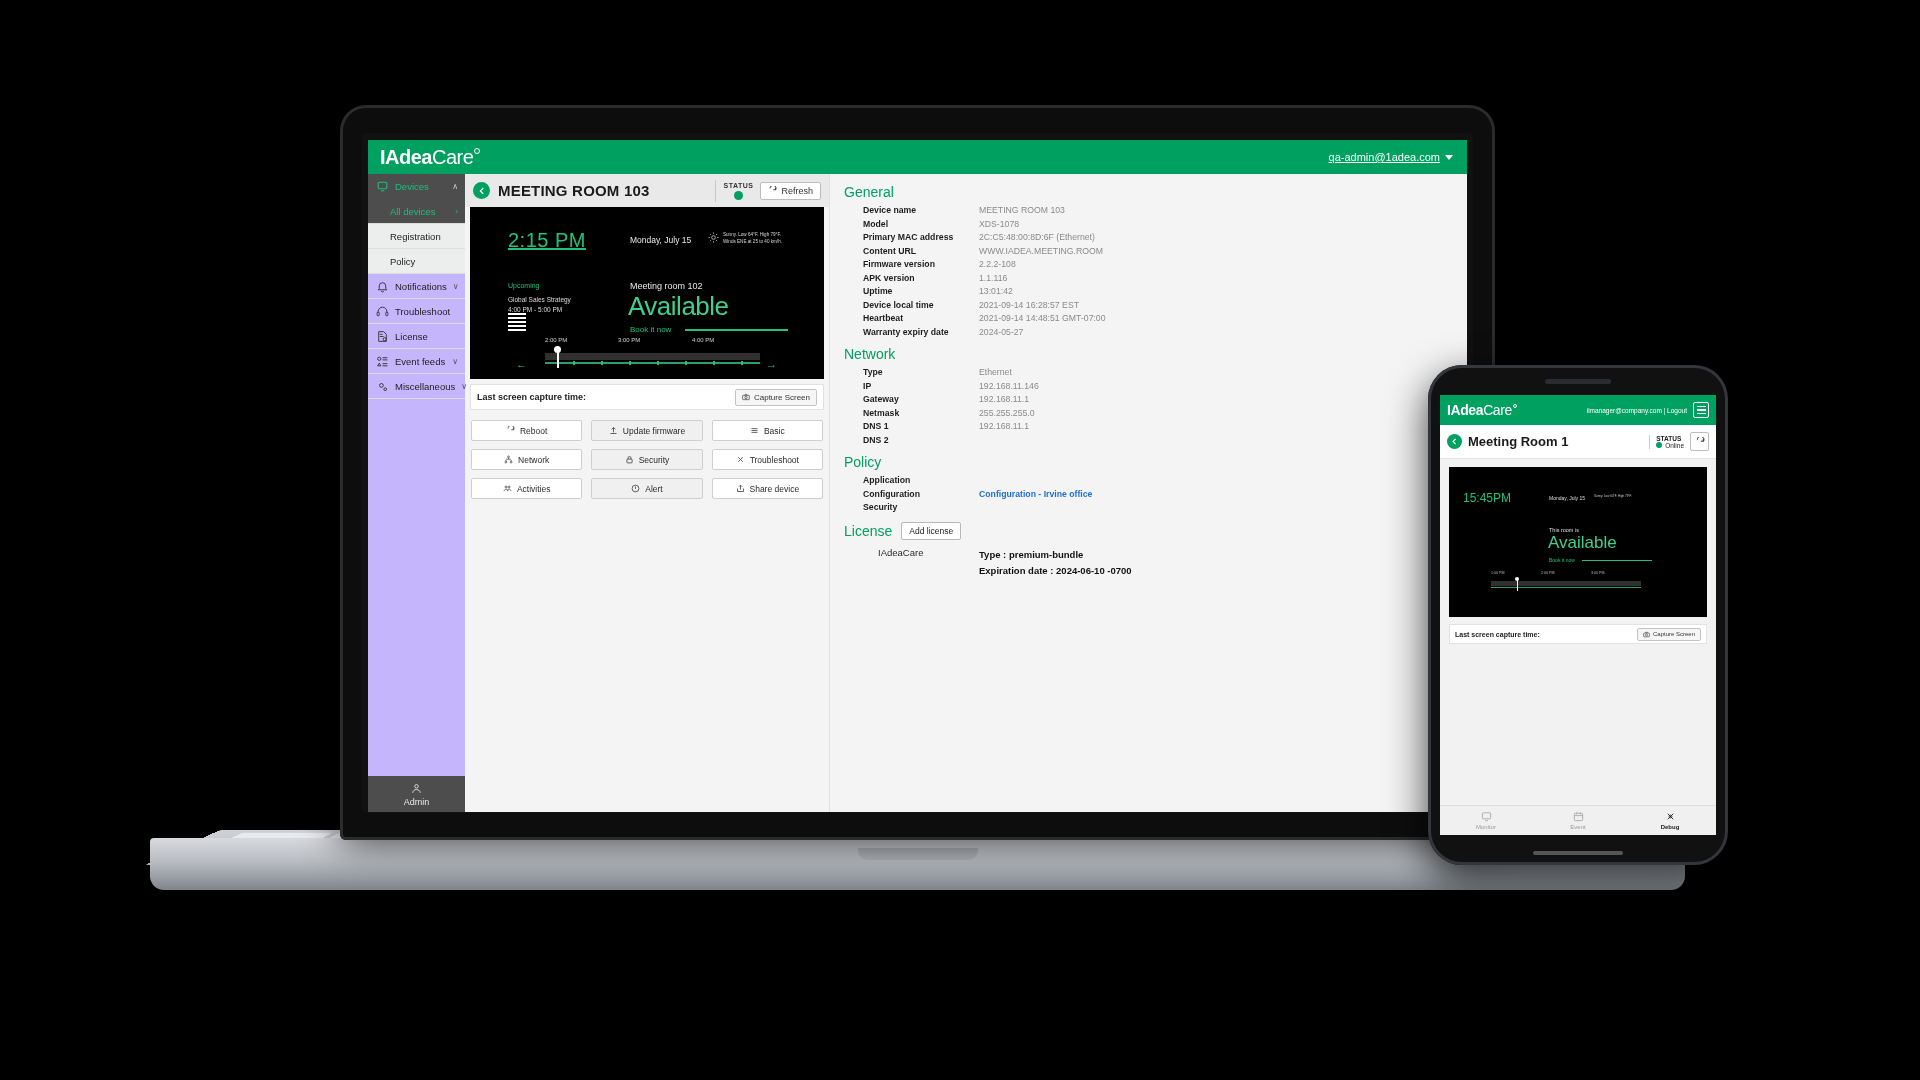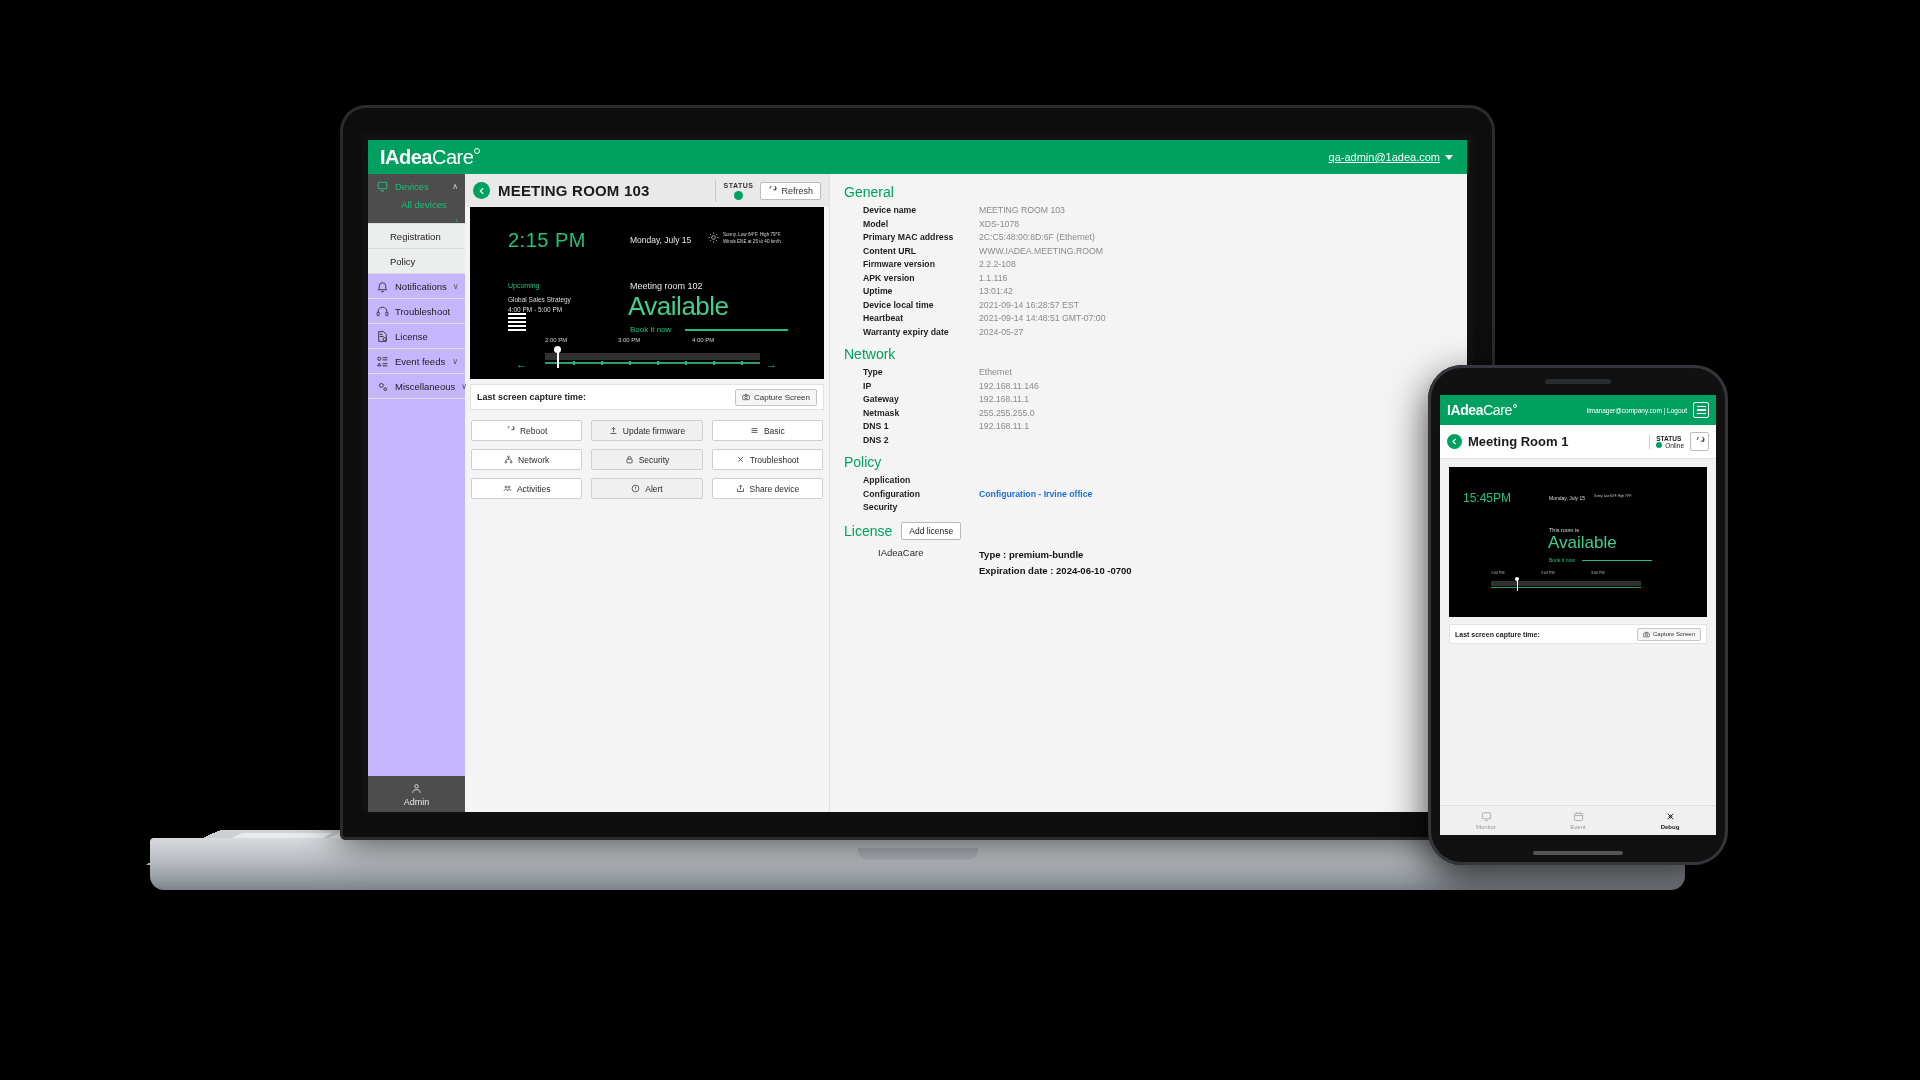--- a/index.html
+++ b/index.html
@@ -69,21 +69,21 @@
 
   
   .sidebar{ width:97px; background:#c4b5fd; flex-shrink:0; position:relative; }
   .sb-item{
     display:flex; align-items:center; gap:6px;
     height:25px; padding:0 7px; font-size:9.5px; color:#222;
     border-bottom:1px solid #dcdddd; cursor:pointer; position:relative;
   }
   .sb-item.dark{ background:#4d4d4d; color:#19c07a; border-bottom:none; }
   .sb-item.sub{ padding-left:22px; background:#eceded; }
-  .sb-item.sub.active{ background:#4d4d4d; color:#19c07a;flex-direction:column; }
+  .sb-item.sub.active{ background:#4d4d4d; color:#19c07a; }
   .sb-ic{ width:14px;height:14px;flex-shrink:0; display:flex;align-items:center;justify-content:center;}
   .sb-ic svg{ width:13px;height:13px; }
   .chev{ margin-left:auto; font-size:8px; color:#555; }
   .sb-item.dark .chev{ color:#ccc; }
   .sb-item.sub.active .chev{ color:#19c07a; }
   .admin{
     position:absolute; bottom:0; left:0; width:97px; height:36px;
     background:#4d4d4d; color:#e8e8e8; font-size:9px;
     display:flex; flex-direction:column; align-items:center; justify-content:center; gap:2px;margin-top:23px;
   }
@@ -101,21 +101,21 @@
   .statlabel{ font-size:7px; letter-spacing:.5px; color:#333; font-weight:bold;}
   .statdot{ width:9px;height:9px;border-radius:50%;background:#00a060;}
   .refreshbtn{
     display:flex;align-items:center;gap:4px;
     border:1px solid #bdbdbd;background:#fff;border-radius:2px;
     font-size:9px;color:#333;padding:3px 7px;cursor:pointer;
   }
 
   
   .preview{ height:172px; background:#000; position:relative; margin:0 5px; }
-  .pv-time{ position:absolute; left:38px; top:22px; color:#23c178; font-size:20px; font-weight:300; letter-spacing:.5px;}
+  .pv-time{ position:absolute; left:38px; top:22px; color:#23c178; font-size:20px; font-weight:300; letter-spacing:.5px;text-decoration:underline;}
   .pv-date{ position:absolute; left:160px; top:28px; color:#e9e9e9; font-size:8.5px;}
   .pv-wx{ position:absolute; left:238px; top:25px; display:flex; gap:4px; align-items:flex-start;}
   .pv-wx-txt{ color:#d8d8d8; font-size:4.6px; line-height:1.5;}
   .pv-upcoming{ position:absolute; left:38px; top:75px; color:#23c178; font-size:7px;}
   .pv-ev{ position:absolute; left:38px; top:88px; color:#dcdcdc; font-size:6.5px; line-height:1.5;}
   .qr{ position:absolute; left:38px; top:106px; width:18px;height:18px;
        background:
         repeating-linear-gradient(0deg,#fff 0 2px,#000 2px 4px),
         repeating-linear-gradient(90deg,#fff 0 2px,transparent 2px 4px);
        background-blend-mode:multiply; }

